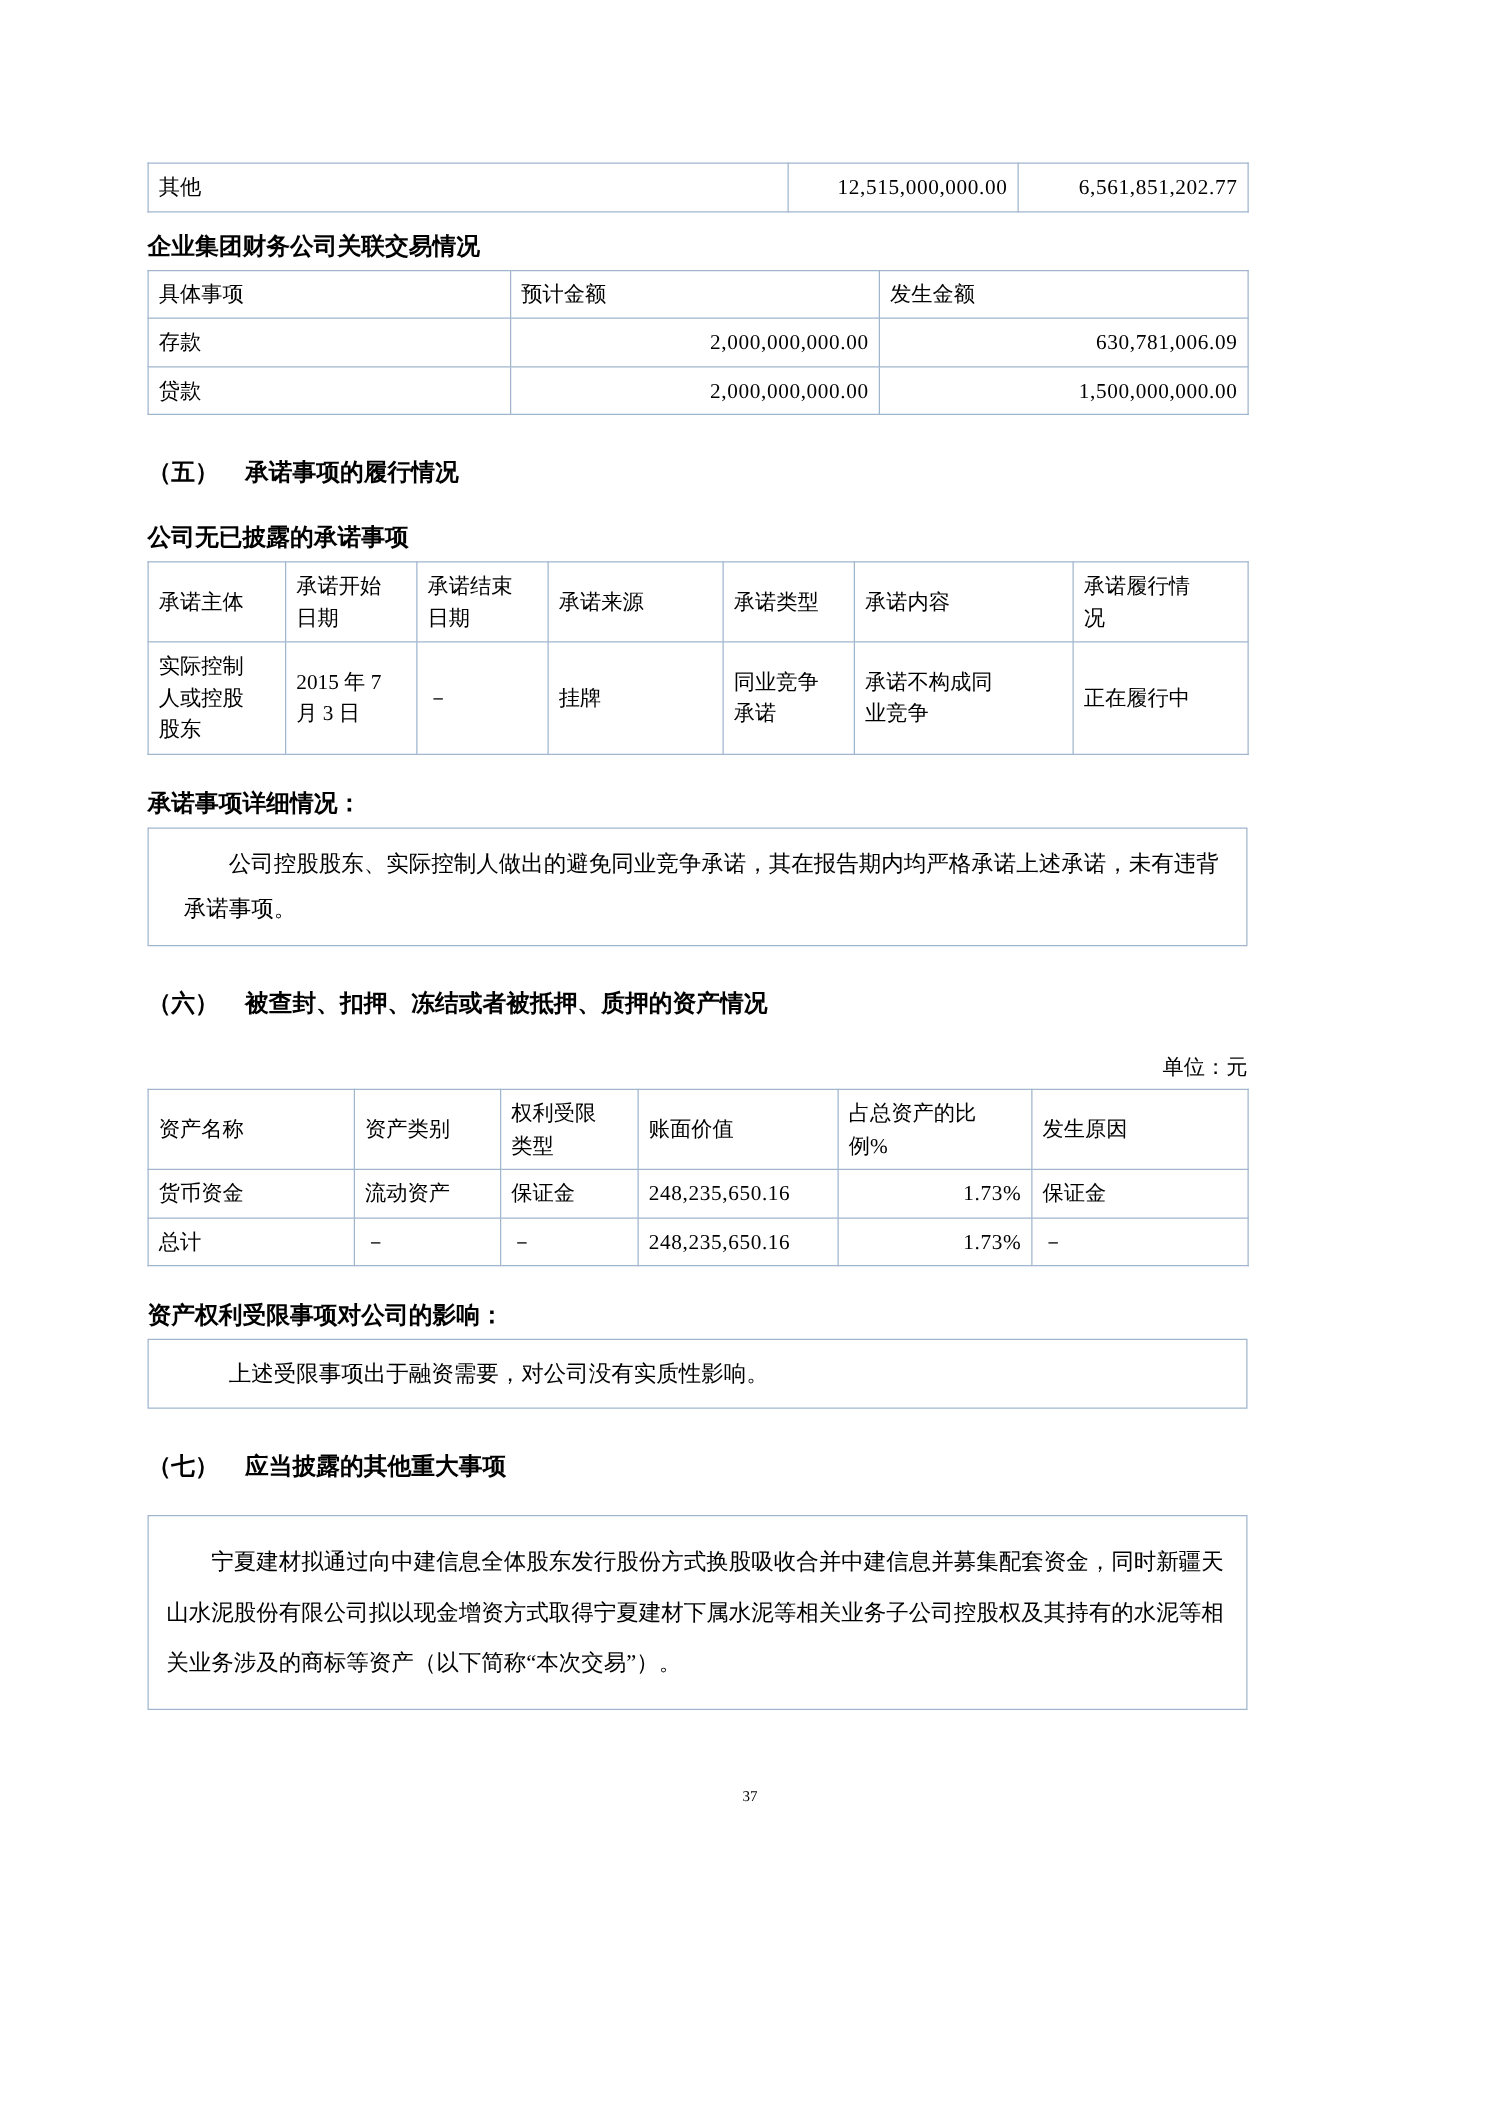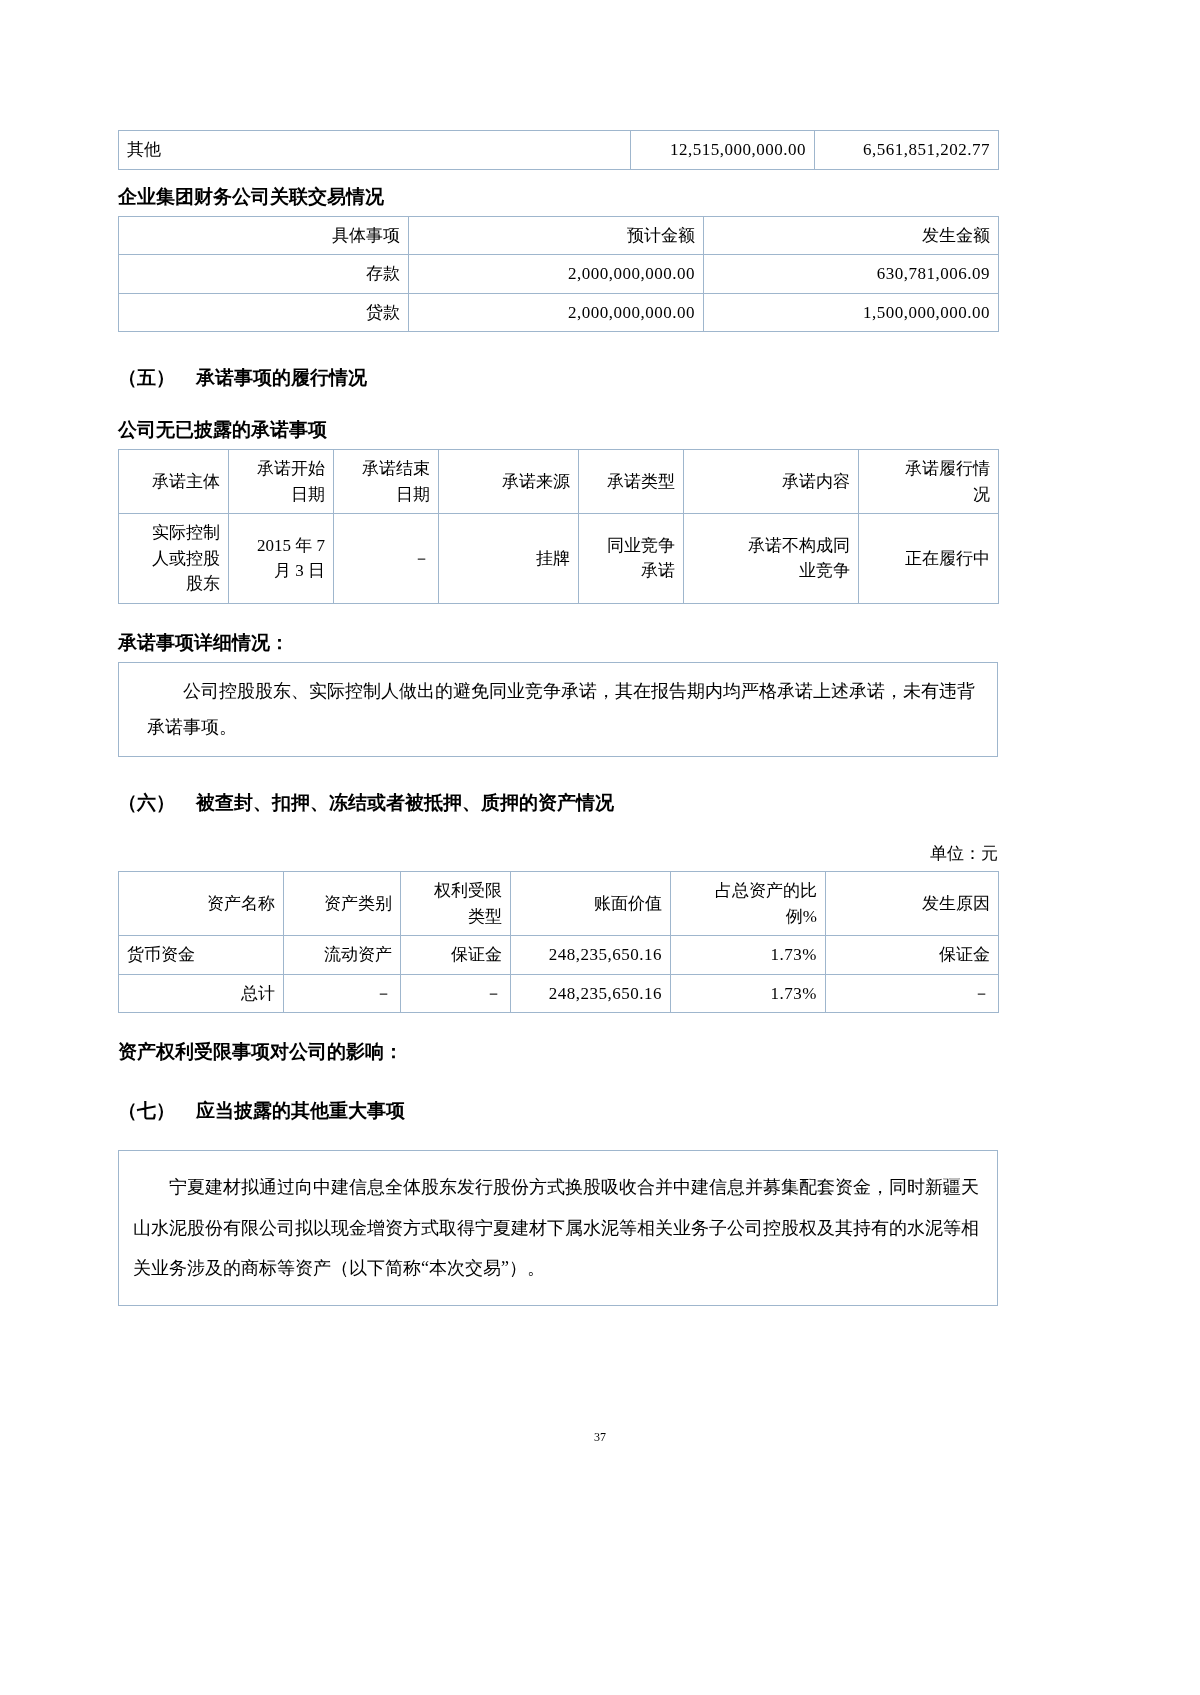--- a/index.html
+++ b/index.html
@@ -36,21 +36,21 @@
     table-layout: fixed;
     font-size: 17px;
   }
   table.doc td, table.doc th {
     border: 1px solid #9fb6cd;
     padding: 6px 8px;
     vertical-align: middle;
     font-weight: normal;
     line-height: 1.5;
   }
-  .ctr { text-align: right; }
+  .ctr { text-align: left; }
   .rgt { text-align: right; }
   .lft { text-align: left; }
   .num {
     font-family: "Liberation Serif", "DejaVu Serif", serif;
     letter-spacing: 0.5px;
   }
 
   
   .h-bold {
     font-size: 19px;
@@ -276,20 +276,21 @@
           <td class="ctr">－</td>
           <td class="ctr">－</td>
           <td class="ctr num">248,235,650.16</td>
           <td class="rgt num">1.73%</td>
           <td class="ctr">－</td>
         </tr>
       </tbody>
     </table>
 
     <div class="h-bold mt26">资产权利受限事项对公司的影响：</div>
+    <div class="box-text mt6 indent" style="line-height:1.9">上述受限事项出于融资需要，对公司没有实质性影响。</div>
 
     <div class="sec-head mt46" style="">
       <span class="sec-num">（七）</span><span>应当披露的其他重大事项</span>
     </div>
 
     <div class="box-text mt26 indent" style="line-height:2.25;padding:16px 14px">宁夏建材拟通过向中建信息全体股东发行股份方式换股吸收合并中建信息并募集配套资金，同时新疆天山水泥股份有限公司拟以现金增资方式取得宁夏建材下属水泥等相关业务子公司控股权及其持有的水泥等相关业务涉及的商标等资产（以下简称“本次交易”）。</div>
 
   </div>
 
   <div class="pagenum">37</div>

